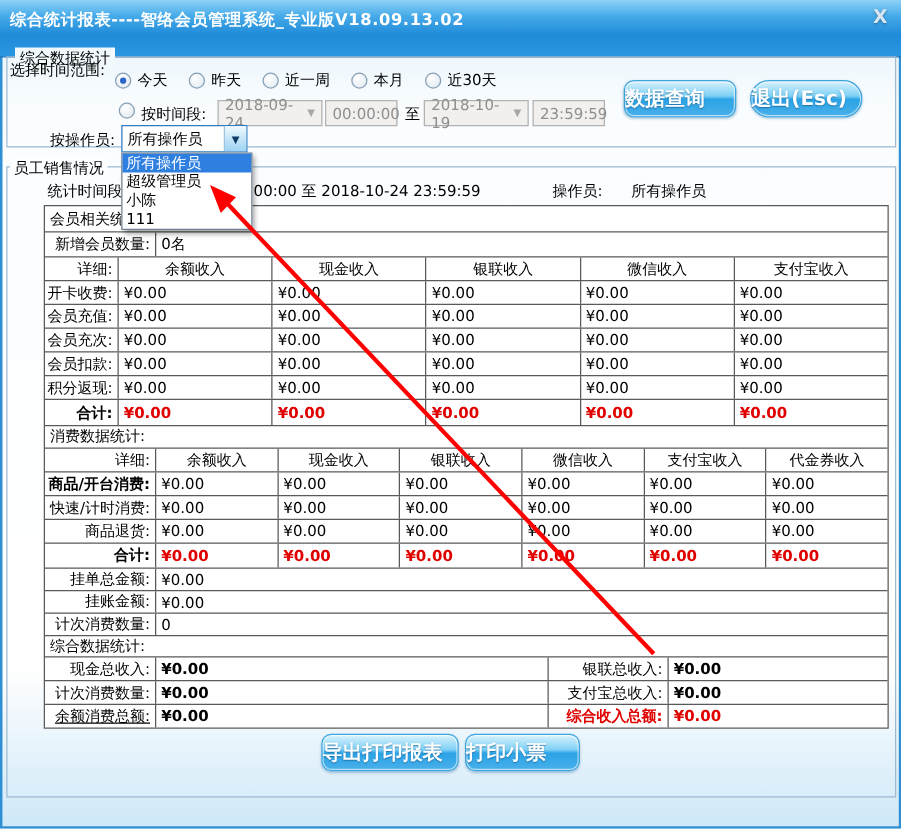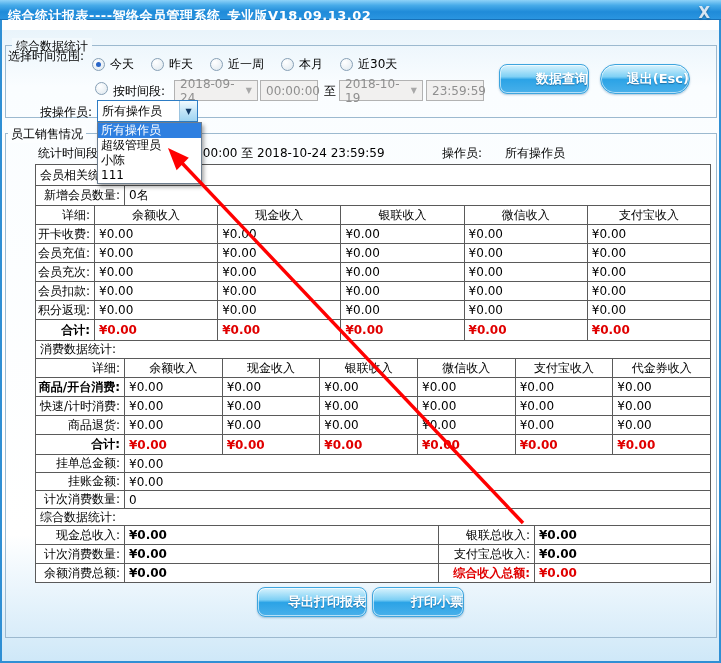--- a/index.html
+++ b/index.html
@@ -3,21 +3,21 @@
 <meta charset="utf-8">
 <style>
   html,body{margin:0;padding:0;}
   body{
     width:721px;height:663px;position:relative;overflow:hidden;
     font-family:"DejaVu Sans",sans-serif;font-size:12px;color:#000;
     background:#fff;
   }
   
   .frame{position:absolute;inset:0;border:2px solid #2f8fd4;box-sizing:border-box;z-index:1;}
-  .titlebar{position:absolute;left:0;top:0;width:721px;height:20px;z-index:2;
+  .titlebar{position:absolute;left:0;top:0;width:721px;height:46px;z-index:2;
     background:linear-gradient(180deg,#8ed2f8 0%,#47abe9 28%,#1f8bd9 62%,#2a95e0 100%);
     border-bottom:1px solid #1670b8;box-sizing:border-box;}
   .title-text{position:absolute;left:8px;top:7px;color:#fff;font-weight:bold;font-size:13px;letter-spacing:0.5px;}
   .close-x{position:absolute;right:11px;top:4px;color:#d9e6f2;font-weight:bold;font-size:15px;cursor:default;text-shadow:0 1px 2px rgba(0,0,0,.35);}
   .content{position:absolute;left:2px;top:30px;width:717px;height:631px;z-index:1;
     background:linear-gradient(180deg,#e9f4fb 0%,#fafdff 9%,#ffffff 80%,#cfe8f8 100%);}
 
   .abs{position:absolute;z-index:3;}
   
   .gb{position:absolute;border:1px solid #9cb9cf;z-index:2;}
@@ -32,22 +32,22 @@
   .radio{width:13px;height:13px;border-radius:50%;box-sizing:border-box;
     background:radial-gradient(circle at 35% 30%,#ffffff,#dde7ee);border:1px solid #87a0b6;flex:none;}
   .radio.sel::after{content:"";display:block;width:5px;height:5px;border-radius:50%;background:#2a66c8;margin:3px;}
 
   
   .input-box{position:absolute;height:21px;box-sizing:border-box;background:#f1f0ef;border:1px solid #b2b2b2;
     color:#8f8f8f;display:flex;align-items:center;padding:0 5px;z-index:3;}
   .dd-arrow{margin-left:auto;font-size:8px;color:#a8a8a8;}
 
   
-  .glossy{position:absolute;z-index:3;border-radius:8px;color:#fff;font-weight:bold;font-size:13px;
-    text-align:right;border:1px solid #3ea5de;cursor:default;
+  .glossy{position:absolute;z-index:3;border-radius:8px;color:#fff;font-weight:bold;font-size:16px;
+    text-align:left;border:1px solid #3ea5de;cursor:default;
     background:linear-gradient(180deg,#d9f3fd 0%,#7ed0f5 42%,#2ba3e6 52%,#49b0ea 100%);
     box-shadow:inset 0 0 0 1px rgba(255,255,255,.6),0 1px 2px rgba(40,100,150,.35);
     text-shadow:0 1px 1px rgba(20,90,140,.7);}
   #btn-query{left:499px;top:64px;width:88px;height:28px;line-height:27px;}
   #btn-exit{left:600px;top:64px;width:88px;height:28px;line-height:27px;border-radius:15px;}
   #btn-export{left:257px;top:587px;width:108px;height:28px;line-height:27px;}
   #btn-print{left:372px;top:587px;width:90px;height:28px;line-height:27px;}
 
   
   #operator-combo{position:absolute;left:97px;top:100px;width:101px;height:22px;z-index:3;
@@ -283,21 +283,21 @@
       <div class="td lbl" style="width: 96px;">银联总收入:</div>
       <div class="td bold" style="flex: 1 1 0%;">¥0.00</div>
     </div>
     <div class="tr" style="height: 19px;">
       <div class="td lbl" style="width: 88px;">计次消费数量:</div>
       <div class="td bold" style="width: 314px;">¥0.00</div>
       <div class="td lbl" style="width: 96px;">支付宝总收入:</div>
       <div class="td bold" style="flex: 1 1 0%;">¥0.00</div>
     </div>
     <div class="tr" style="height: 19px;">
-      <div class="td lbl" style="width: 88px;">余额消费总额:</div>
+      <div class="td lbl" style="width: 88px; text-decoration: underline;">余额消费总额:</div>
       <div class="td bold" style="width: 314px;">¥0.00</div>
       <div class="td lbl red" style="width: 96px;">综合收入总额:</div>
       <div class="td bold red" style="flex: 1 1 0%;">¥0.00</div>
     </div>
   </div>
 
 <div class="glossy" id="btn-export">导出打印报表</div>
 <div class="glossy" id="btn-print">打印小票</div>
 
 <div id="operator-list">

